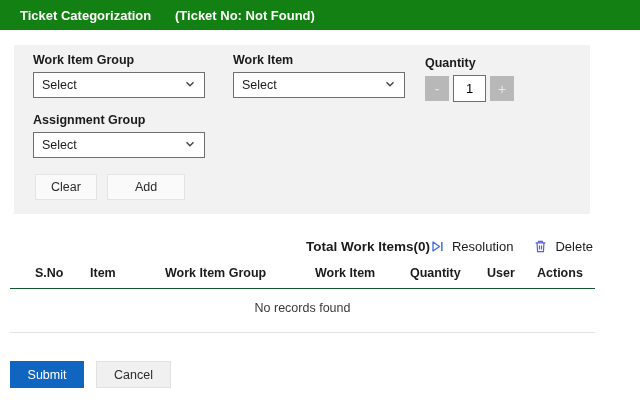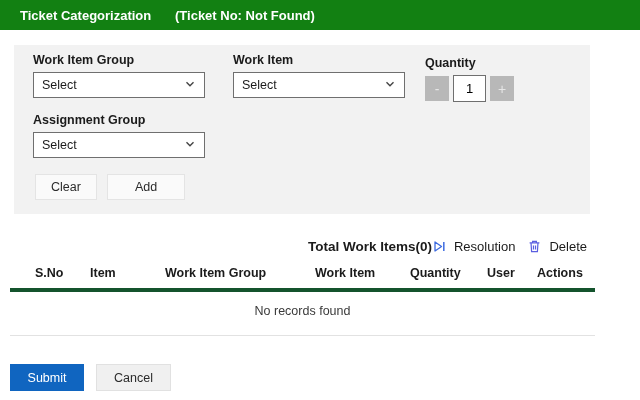--- a/index.html
+++ b/index.html
@@ -92,37 +92,37 @@
   .items { margin: 0 45px 0 10px; }
   .items-header {
     display: flex;
     justify-content: flex-end;
     align-items: center;
     margin-top: 25px;
   }
   .items-title { font-size: 13.5px; font-weight: bold; }
   .actions {
     display: flex;
-    gap: 12px;
-    margin-right: 8px;
+    gap: 20px;
+    margin-right: 2px;
     font-size: 13px;
     align-items: center;
   }
   .action { display: inline-flex; align-items: center; gap: 7px; cursor: pointer; }
   .action svg { display: block; }
 
   .thead {
     display: grid;
     grid-template-columns: 55px 75px 150px 95px 77px 50px 60px;
     padding-left: 25px;
     margin-top: 12px;
     padding-bottom: 8px;
     font-size: 12.5px;
     font-weight: bold;
-    border-bottom: 4px solid #14532d;
+    border-bottom: 1px solid #14532d;
   }
   .empty {
     text-align: center;
     font-size: 12.5px;
     color: #3a3a3a;
     padding: 12px 0 17px;
     border-bottom: 1px solid #e2e2e2;
   }
 
   

